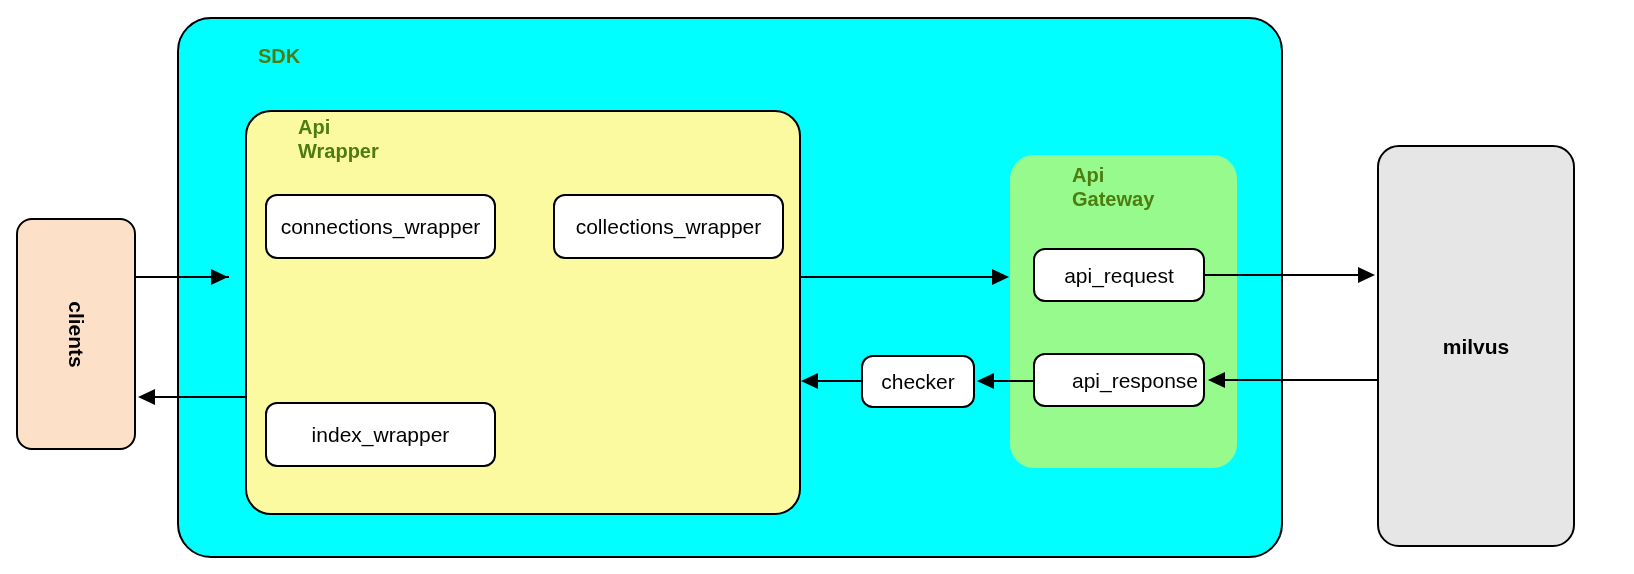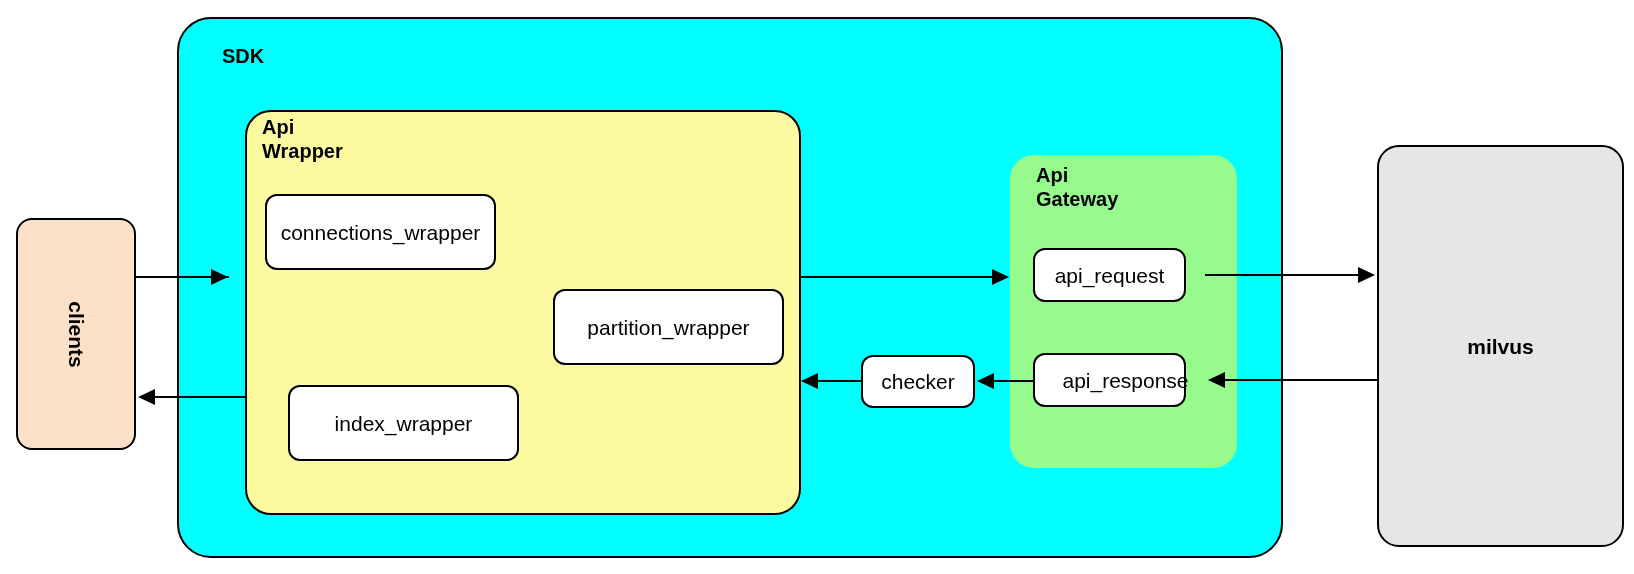--- a/index.html
+++ b/index.html
@@ -30,24 +30,25 @@
     font-size: 21px;
     color: #000000;
     font-weight: 400;
     white-space: nowrap;
     line-height: 1;
   }
   .group-title {
     position: absolute;
     font-size: 20px;
     font-weight: bold;
-    color: #000000;
+    color: #4d7c0f;
     line-height: 1.22;
     white-space: pre-line;
     text-align: center;
+    margin-left: 36px;
   }
 
   
   #clients-box {
     left: 16px; top: 218px; width: 120px; height: 232px;
     background: #fce0c8;
     border-radius: 16px;
   }
   #clients-label {
     font-size: 21px;
@@ -73,59 +74,59 @@
     display: block;
   }
   #api-wrapper-title { left: 262px; top: 115px; text-align: left; }
 
   
   .wrapper-cell {
     background: #ffffff;
     border: 2px solid #000000;
     border-radius: 12px;
     width: 231px;
-    height: 76px;
+    height: 65px;
   }
   .col-a { left: 265px; }
   .col-b { left: 553px; }
   .row-1 { top: 194px; }
   .row-2 { top: 289px; }
-  .row-3 { top: 385px; margin-left: 23px; }
+  .row-3 { top: 402px; }
 
   
   #api-gateway-box {
     left: 1010px; top: 155px; width: 227px; height: 313px;
     background: #96fa8d;
     border: none;
     border-radius: 24px;
     display: block;
   }
   #api-gateway-title { left: 1036px; top: 163px; text-align: left; }
 
   .gateway-cell {
     background: #ffffff;
     border: 2px solid #000000;
     border-radius: 12px;
     left: 1033px;
-    width: 153px;
+    width: 172px;
     height: 54px;
   }
   #api-request-box  { top: 248px; }
   #api-response-box { top: 353px; padding-left: 32px; }
 
   
   #checker-box {
     left: 861px; top: 355px; width: 114px; height: 53px;
     background: #ffffff;
     border-radius: 12px;
   }
 
   
   #milvus-box {
-    left: 1377px; top: 145px; width: 247px; height: 402px;
+    left: 1377px; top: 145px; width: 198px; height: 402px;
     background: #e6e6e6;
     border-radius: 22px;
   }
   #milvus-label { font-size: 21px; font-weight: bold; }
 
   
   .connector { position: absolute; }
   .conn-line {
     position: absolute;
     height: 0;
@@ -148,22 +149,22 @@
   <div class="box" id="sdk-box"></div>
   <div class="group-title" id="sdk-title">SDK</div>
 
   <div class="box" id="api-wrapper-box"></div>
   <div class="group-title" id="api-wrapper-title">Api
 Wrapper</div>
 
   <div class="box wrapper-cell col-a row-1">
     <span class="leaf-label">connections_wrapper</span>
   </div>
-  <div class="box wrapper-cell col-b row-2">
-    <span class="leaf-label">partition_wrapper</span>
+  <div class="box wrapper-cell col-b row-1">
+    <span class="leaf-label">collections_wrapper</span>
   </div>
   <div class="box wrapper-cell col-a row-3">
     <span class="leaf-label">index_wrapper</span>
   </div>
 
   <div class="box" id="api-gateway-box"></div>
   <div class="group-title" id="api-gateway-title">Api
 Gateway</div>
 
   <div class="box gateway-cell" id="api-request-box">

